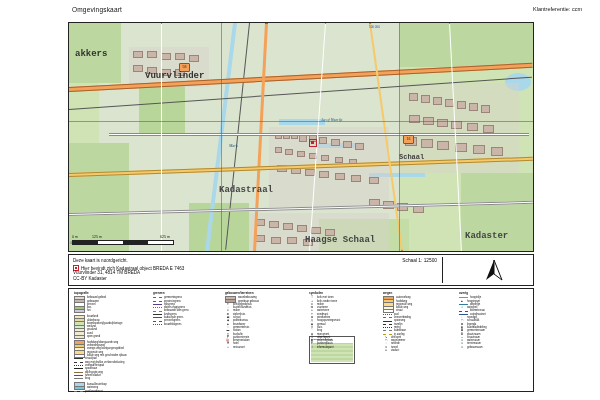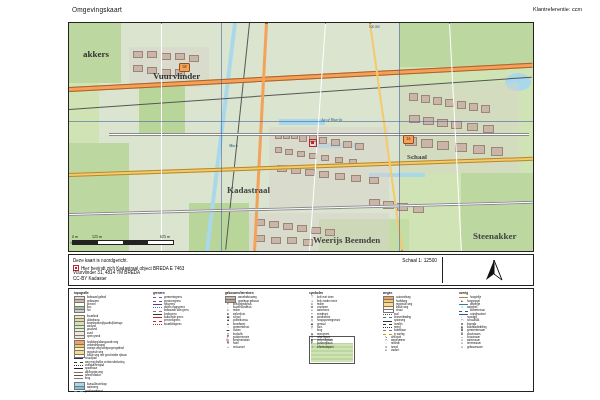--- a/index.html
+++ b/index.html
@@ -21,21 +21,21 @@
   .greend{background:#bcd8a0;}
   .water{background:#a9d8ea;}
   .grey{background:#e6e6e3;}
   .bld{position:absolute;background:#c9b6a8;border:0.3px solid #9a8578;}
   .blk{position:absolute;background:#d7d2cb;}
   .rd{position:absolute;background:#ffffff;border-top:0.4px solid #8a8a8a;border-bottom:0.4px solid #8a8a8a;}
   .rdmain{position:absolute;background:#f6c96a;border-top:0.5px solid #b08a33;border-bottom:0.5px solid #b08a33;}
   .rdmot{position:absolute;background:#f4a15a;border-top:0.5px solid #a8622c;border-bottom:0.5px solid #a8622c;}
   .rail{position:absolute;background:#555;}
   .grid{position:absolute;background:rgba(60,90,160,.55);}
-  .lbl{position:absolute;font-family:Liberation Serif, serif;color:#222;font-weight:bold;white-space:nowrap;margin-left:8px;}
+  .lbl{position:absolute;font-family:Liberation Mono, monospace;color:#222;font-weight:bold;white-space:nowrap;}
   .lblw{position:absolute;font-family:"Liberation Serif",serif;color:#1b5a7a;font-style:italic;white-space:nowrap;}
 
   
   .scalebar{position:absolute;left:72px;top:236px;width:110px;height:10px;}
   .sbbar{position:absolute;left:0;top:4px;width:100px;height:3px;border:0.5px solid #222;background:linear-gradient(to right,#222 0 25px,#fff 25px 50px,#222 50px 75px,#fff 75px 100px);}
   .sbtxt{position:absolute;font-size:3.6px;color:#222;top:-1px;}
 
   
   .info{position:absolute;left:68px;top:254px;width:464px;height:30px;border:0.8px solid #222;}
   .info .line{position:absolute;left:4px;font-size:4.6px;color:#111;}
@@ -184,23 +184,23 @@
 
       <div class="grid" style="left:152px;top:0;width:0.6px;height:228px;"></div>
       <div class="grid" style="left:330px;top:0;width:0.6px;height:228px;"></div>
       <div class="grid" style="left:0;top:98px;width:464px;height:0.6px;"></div>
 
       <div style="position:absolute;left:334px;top:112px;width:9px;height:7px;background:#f4a15a;border:0.5px solid #8f4f22;border-radius:1px;font-size:3.6px;color:#3a2a14;text-align:center;line-height:7px;font-family:'Liberation Sans',sans-serif;">16</div>
       <div style="position:absolute;left:110px;top:40px;width:9px;height:7px;background:#f4a15a;border:0.5px solid #8f4f22;border-radius:1px;font-size:3.6px;color:#3a2a14;text-align:center;line-height:7px;">58</div>
 
       <div class="lbl" style="left:6px;top:26px;font-size:9px;color:#333;">akkers</div>
       <div class="lbl" style="left:76px;top:48px;font-size:9px;color:#333;">Vuurvlinder</div>
-      <div class="lbl" style="left:236px;top:212px;font-size:9px;color:#444;">Weerijs Beemden</div>
+      <div class="lbl" style="left:236px;top:212px;font-size:9px;color:#444;">Haagse Schaal</div>
       <div class="lbl" style="left:150px;top:162px;font-size:9px;color:#444;">Kadastraal</div>
-      <div class="lbl" style="left:396px;top:208px;font-size:9px;color:#444;">Steenakker</div>
+      <div class="lbl" style="left:396px;top:208px;font-size:9px;color:#444;">Kadaster</div>
       <div class="lbl" style="left:330px;top:130px;font-size:7px;color:#444;">Schaal</div>
       <div class="lblw" style="left:160px;top:120px;font-size:4px;">Mark</div>
       <div class="lblw" style="left:252px;top:94px;font-size:4px;">Aa of Weerijs</div>
 
       <div style="position:absolute;left:1px;top:218px;font-size:3px;color:#33538f;">400 000</div>
       <div style="position:absolute;left:300px;top:2px;font-size:3px;color:#33538f;">500 000</div>
 
       <div style="position:absolute;left:240px;top:116px;width:6px;height:6px;border:1px solid #c0232b;">
         <div style="position:absolute;left:1.2px;top:1.2px;width:3.2px;height:3.2px;background:#c0232b;"></div>
       </div>

